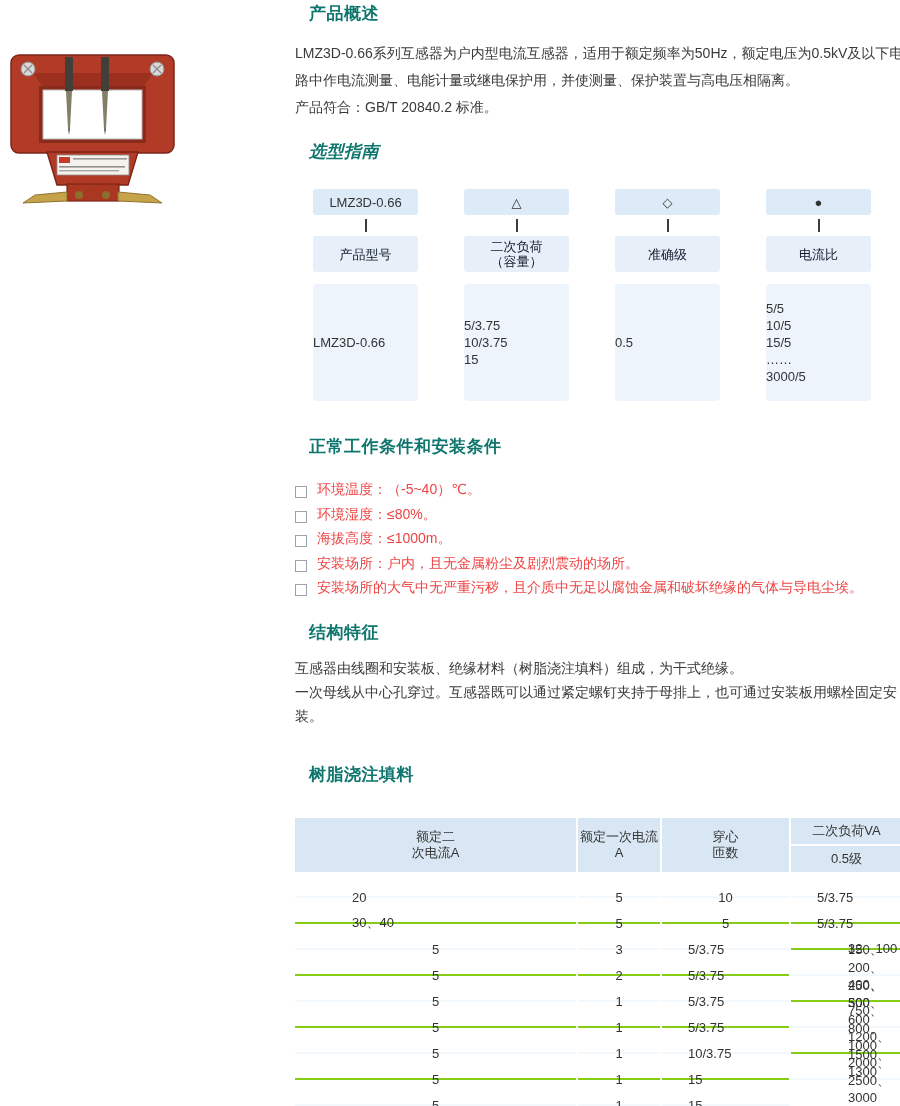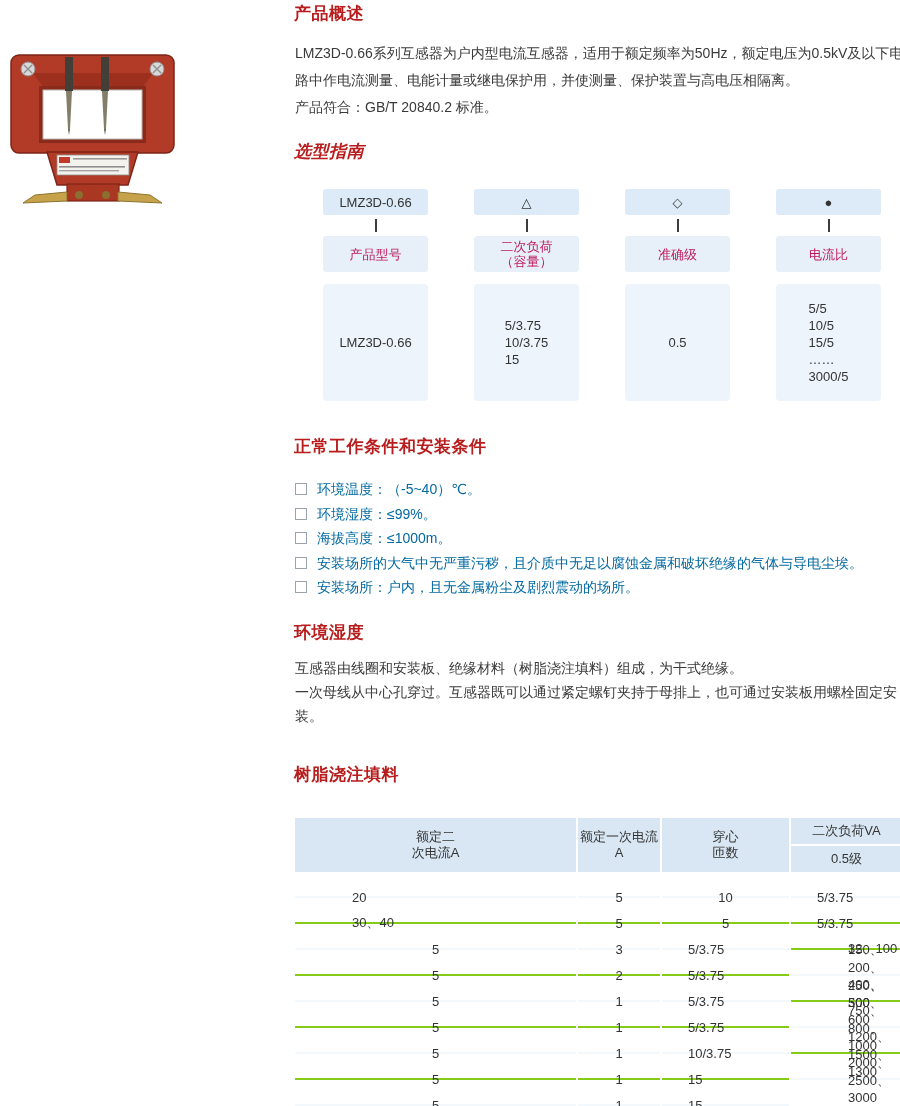--- a/index.html
+++ b/index.html
@@ -5,22 +5,22 @@
   * { box-sizing: border-box; }
   html,body { margin:0; padding:0; }
   body {
     width:900px; height:1106px; background:#ffffff;
     font-family:"Liberation Sans","DejaVu Sans",sans-serif;
     color:#3a3a3a;
   }
   .page { position:relative; width:900px; height:1106px; overflow:hidden; background:#fff; }
 
   .section-title {
-    position:absolute; left:294px; margin:0;
-    font-size:17px; font-weight:700; color:#b91c1c; letter-spacing:0.5px;
+    position:absolute; left:309px; margin:0;
+    font-size:17px; font-weight:700; color:#0f766e; letter-spacing:0.5px;
   }
   #t-overview { top:2px; }
   #t-guide    { top:140px;font-style:italic; }
   #t-cond     { top:435px; }
   #t-struct   { top:621px; }
   #t-tech     { top:763px; }
 
   .body-text {
     position:absolute; left:295px; width:610px; margin:0;
     font-size:14px; line-height:27px; color:#3a3a3a;
@@ -28,48 +28,48 @@
   #overview-p1 { top:40px; }
   #overview-p2 { top:94px; }
   #struct-p1   { top:656px; line-height:24px; }
   #struct-p2   { top:680px; line-height:24px; }
 
   
   .photo-wrap { position:absolute; left:5px; top:45px; width:175px; height:170px; }
 
   
   .guide {
-    position:absolute; left:323px; top:189px;
+    position:absolute; left:313px; top:189px;
     display:grid; grid-template-columns:repeat(4,105px); column-gap:46px;
   }
   .g-col { display:flex; flex-direction:column; }
   .g-top {
     height:26px; background:#dcebf7; border-radius:3px;
     display:flex; align-items:center; justify-content:center;
     font-size:13px; color:#333;
   }
   .g-line { width:2px; height:13px; background:#3c3c3c; margin:4px auto 4px auto; }
   .g-label {
     height:36px; background:#e7f0f9; border-radius:3px;
     display:flex; align-items:center; justify-content:center;
-    font-size:13px; color:#be185d; white-space:pre-line; text-align:center; line-height:15px;
+    font-size:13px; color:#0f172a; white-space:pre-line; text-align:center; line-height:15px;
   }
   .g-value {
     margin-top:12px; height:117px; background:#eef4fb; border-radius:4px;
-    display:flex; align-items:center; justify-content:center;
+    display:flex; align-items:center; justify-content:flex-start;
     font-size:13px; color:#333;
   }
   .g-value span { white-space:pre-line; line-height:17px; text-align:left; }
   .g-value.single span { text-align:center; }
 
   
   .cond-list { position:absolute; left:295px; top:477px; margin:0; padding:0; list-style:none; }
   .cond-list li {
-    display:flex; align-items:flex-start;
-    font-size:14px; line-height:24.5px; color:#0369a1;
+    display:flex; align-items:center;
+    font-size:14px; line-height:24.5px; color:#ef4444;
   }
   .checkbox {
     flex:0 0 auto; width:12px; height:12px; margin:6px 10px 0 0;
     border:1px solid #9aa3ab; background:#fff;
   }
 
   
   .tech-table {
     position:absolute; left:295px; top:818px;
     display:grid;
@@ -178,37 +178,37 @@
   </div>
 
   <h2 class="section-title" id="t-cond">正常工作条件和安装条件</h2>
   <ul class="cond-list">
     <li>
         <span class="checkbox"></span>
         <span>环境温度：（-5~40）℃。</span>
       </li>
     <li>
         <span class="checkbox"></span>
-        <span>环境湿度：≤99%。</span>
+        <span>环境湿度：≤80%。</span>
       </li>
     <li>
         <span class="checkbox"></span>
         <span>海拔高度：≤1000m。</span>
       </li>
     <li>
         <span class="checkbox"></span>
+        <span>安装场所：户内，且无金属粉尘及剧烈震动的场所。</span>
+      </li>
+    <li>
+        <span class="checkbox"></span>
         <span>安装场所的大气中无严重污秽，且介质中无足以腐蚀金属和破坏绝缘的气体与导电尘埃。</span>
       </li>
-    <li>
-        <span class="checkbox"></span>
-        <span>安装场所：户内，且无金属粉尘及剧烈震动的场所。</span>
-      </li>
   </ul>
 
-  <h2 class="section-title" id="t-struct">环境湿度</h2>
+  <h2 class="section-title" id="t-struct">结构特征</h2>
   <p class="body-text" id="struct-p1">互感器由线圈和安装板、绝缘材料（树脂浇注填料）组成，为干式绝缘。</p>
   <p class="body-text" id="struct-p2">一次母线从中心孔穿过。互感器既可以通过紧定螺钉夹持于母排上，也可通过安装板用螺栓固定安装。</p>
 
   <h2 class="section-title" id="t-tech">树脂浇注填料</h2>
   <div class="tech-table">
     <div class="th span2">额定二
 次电流A</div>
     <div class="th span2">额定一次电流A</div>
     <div class="th span2">穿心
 匝数</div>

